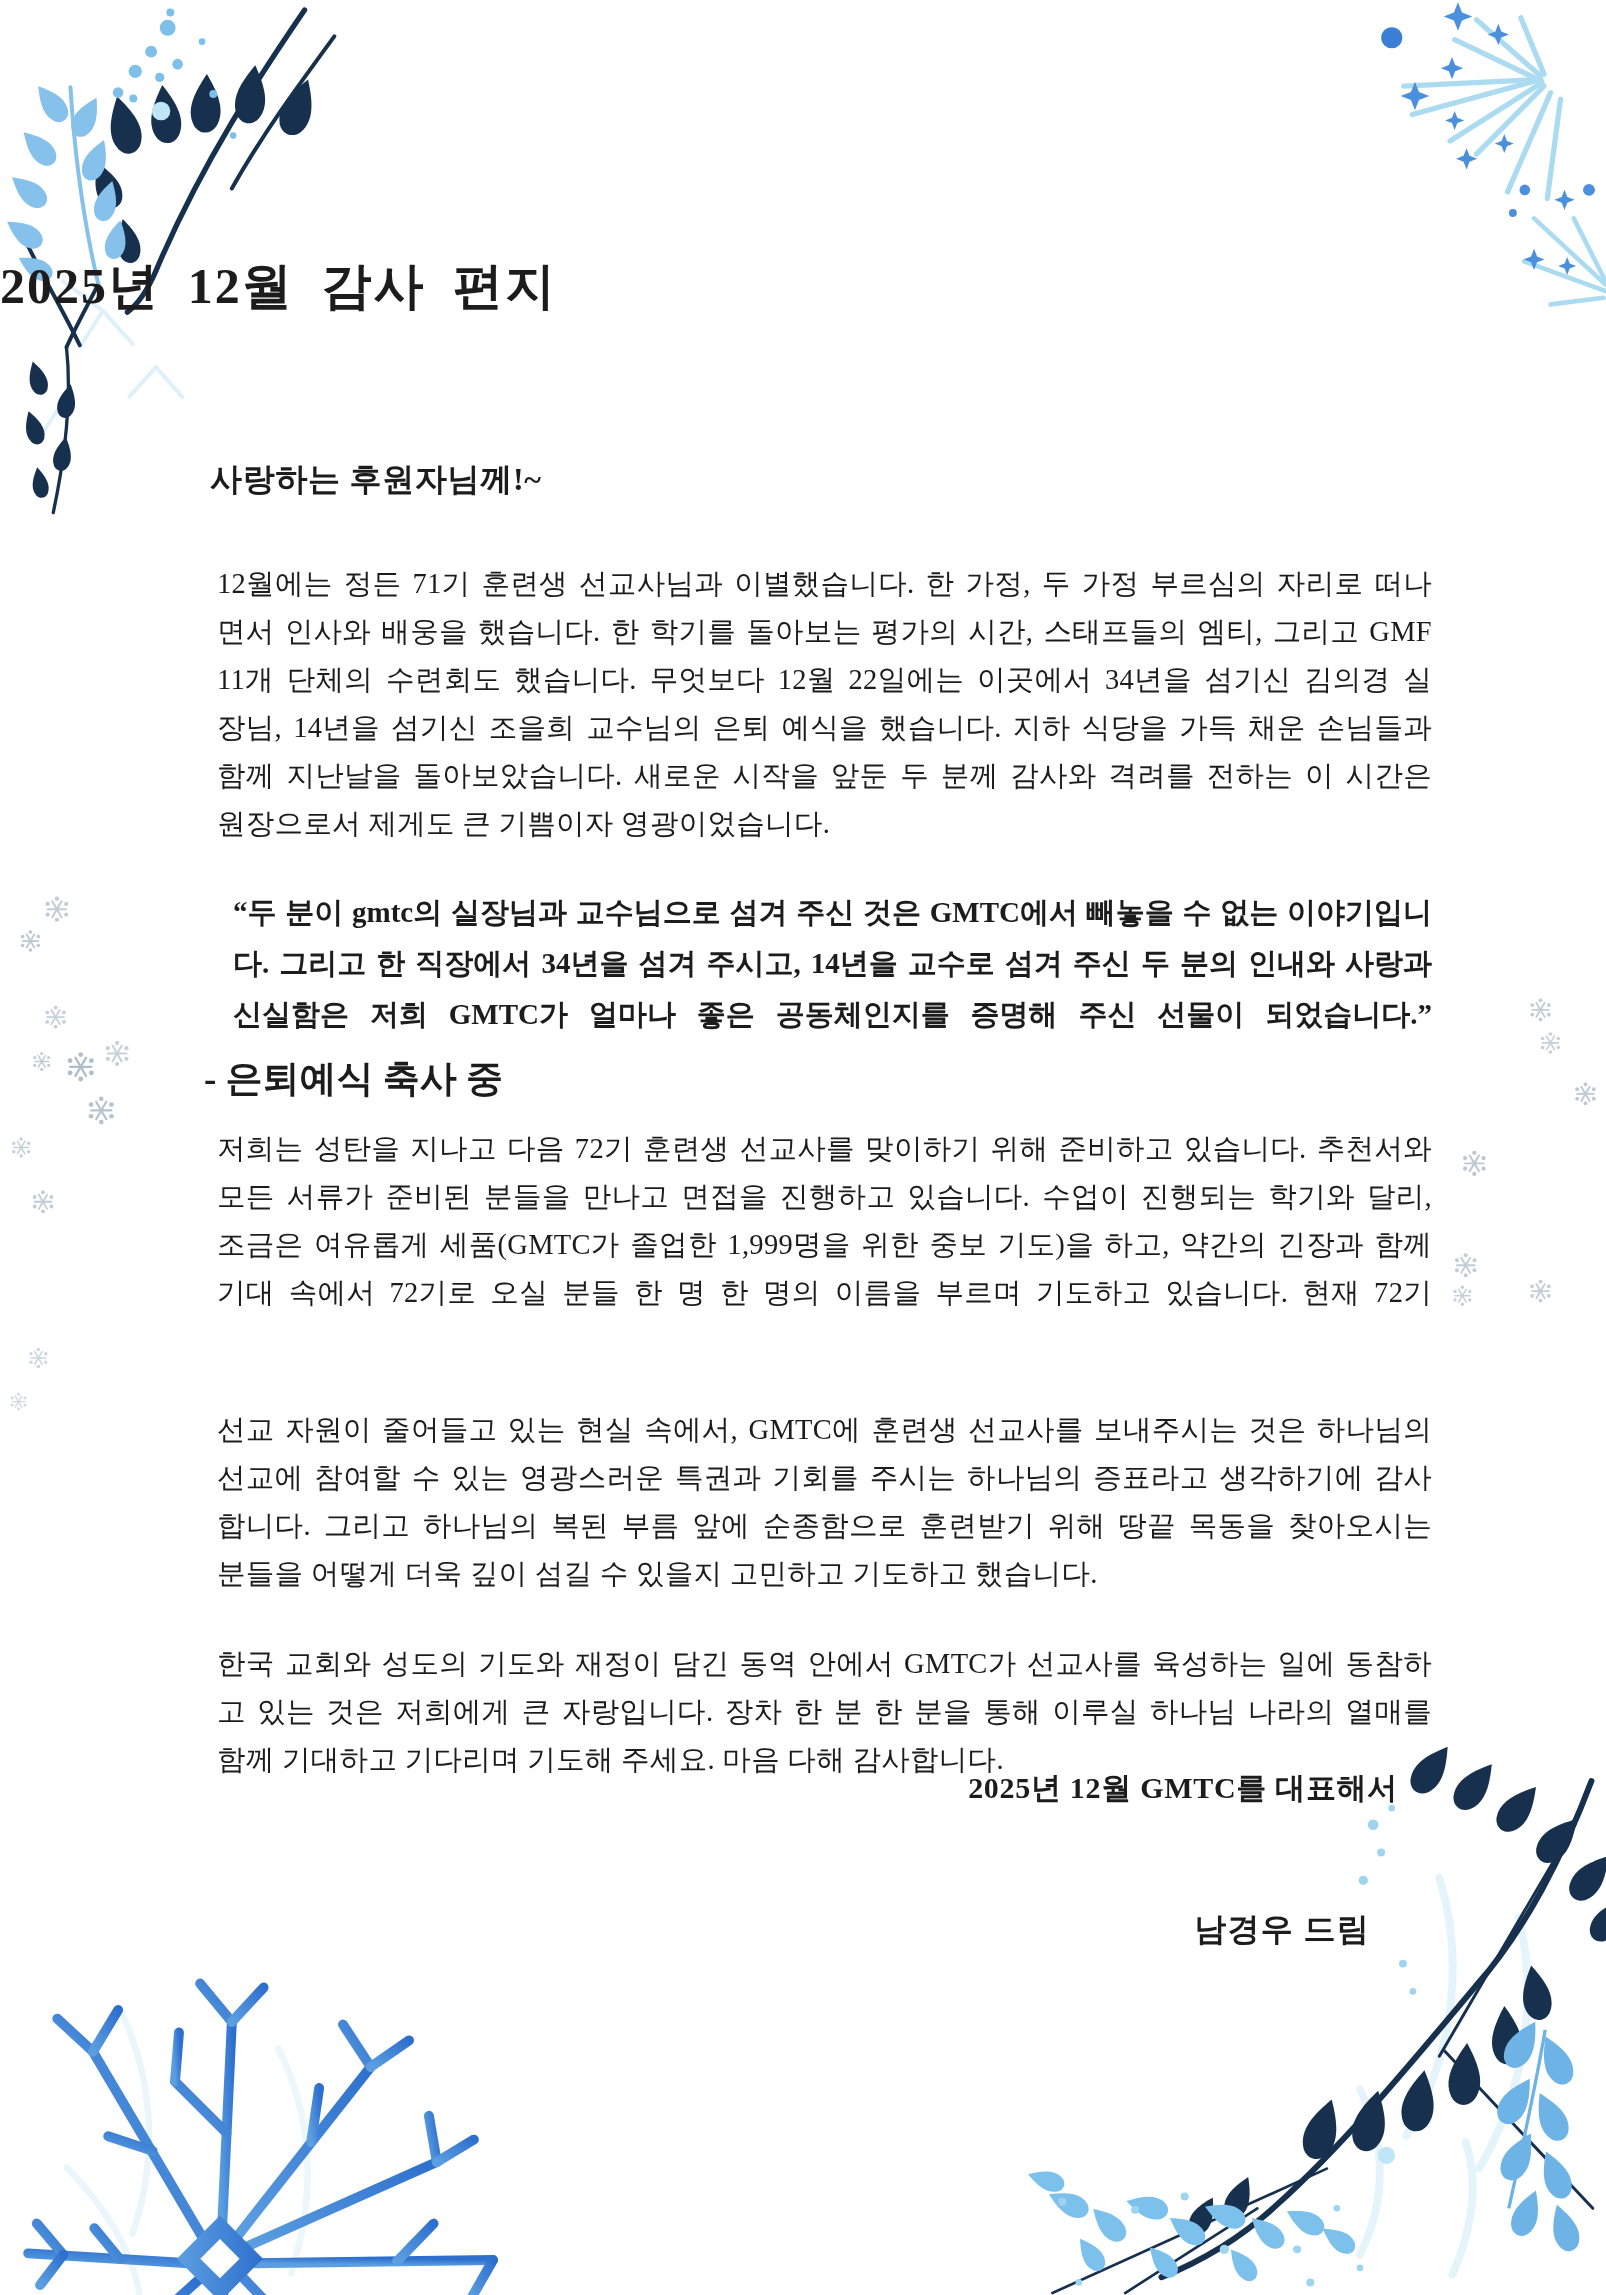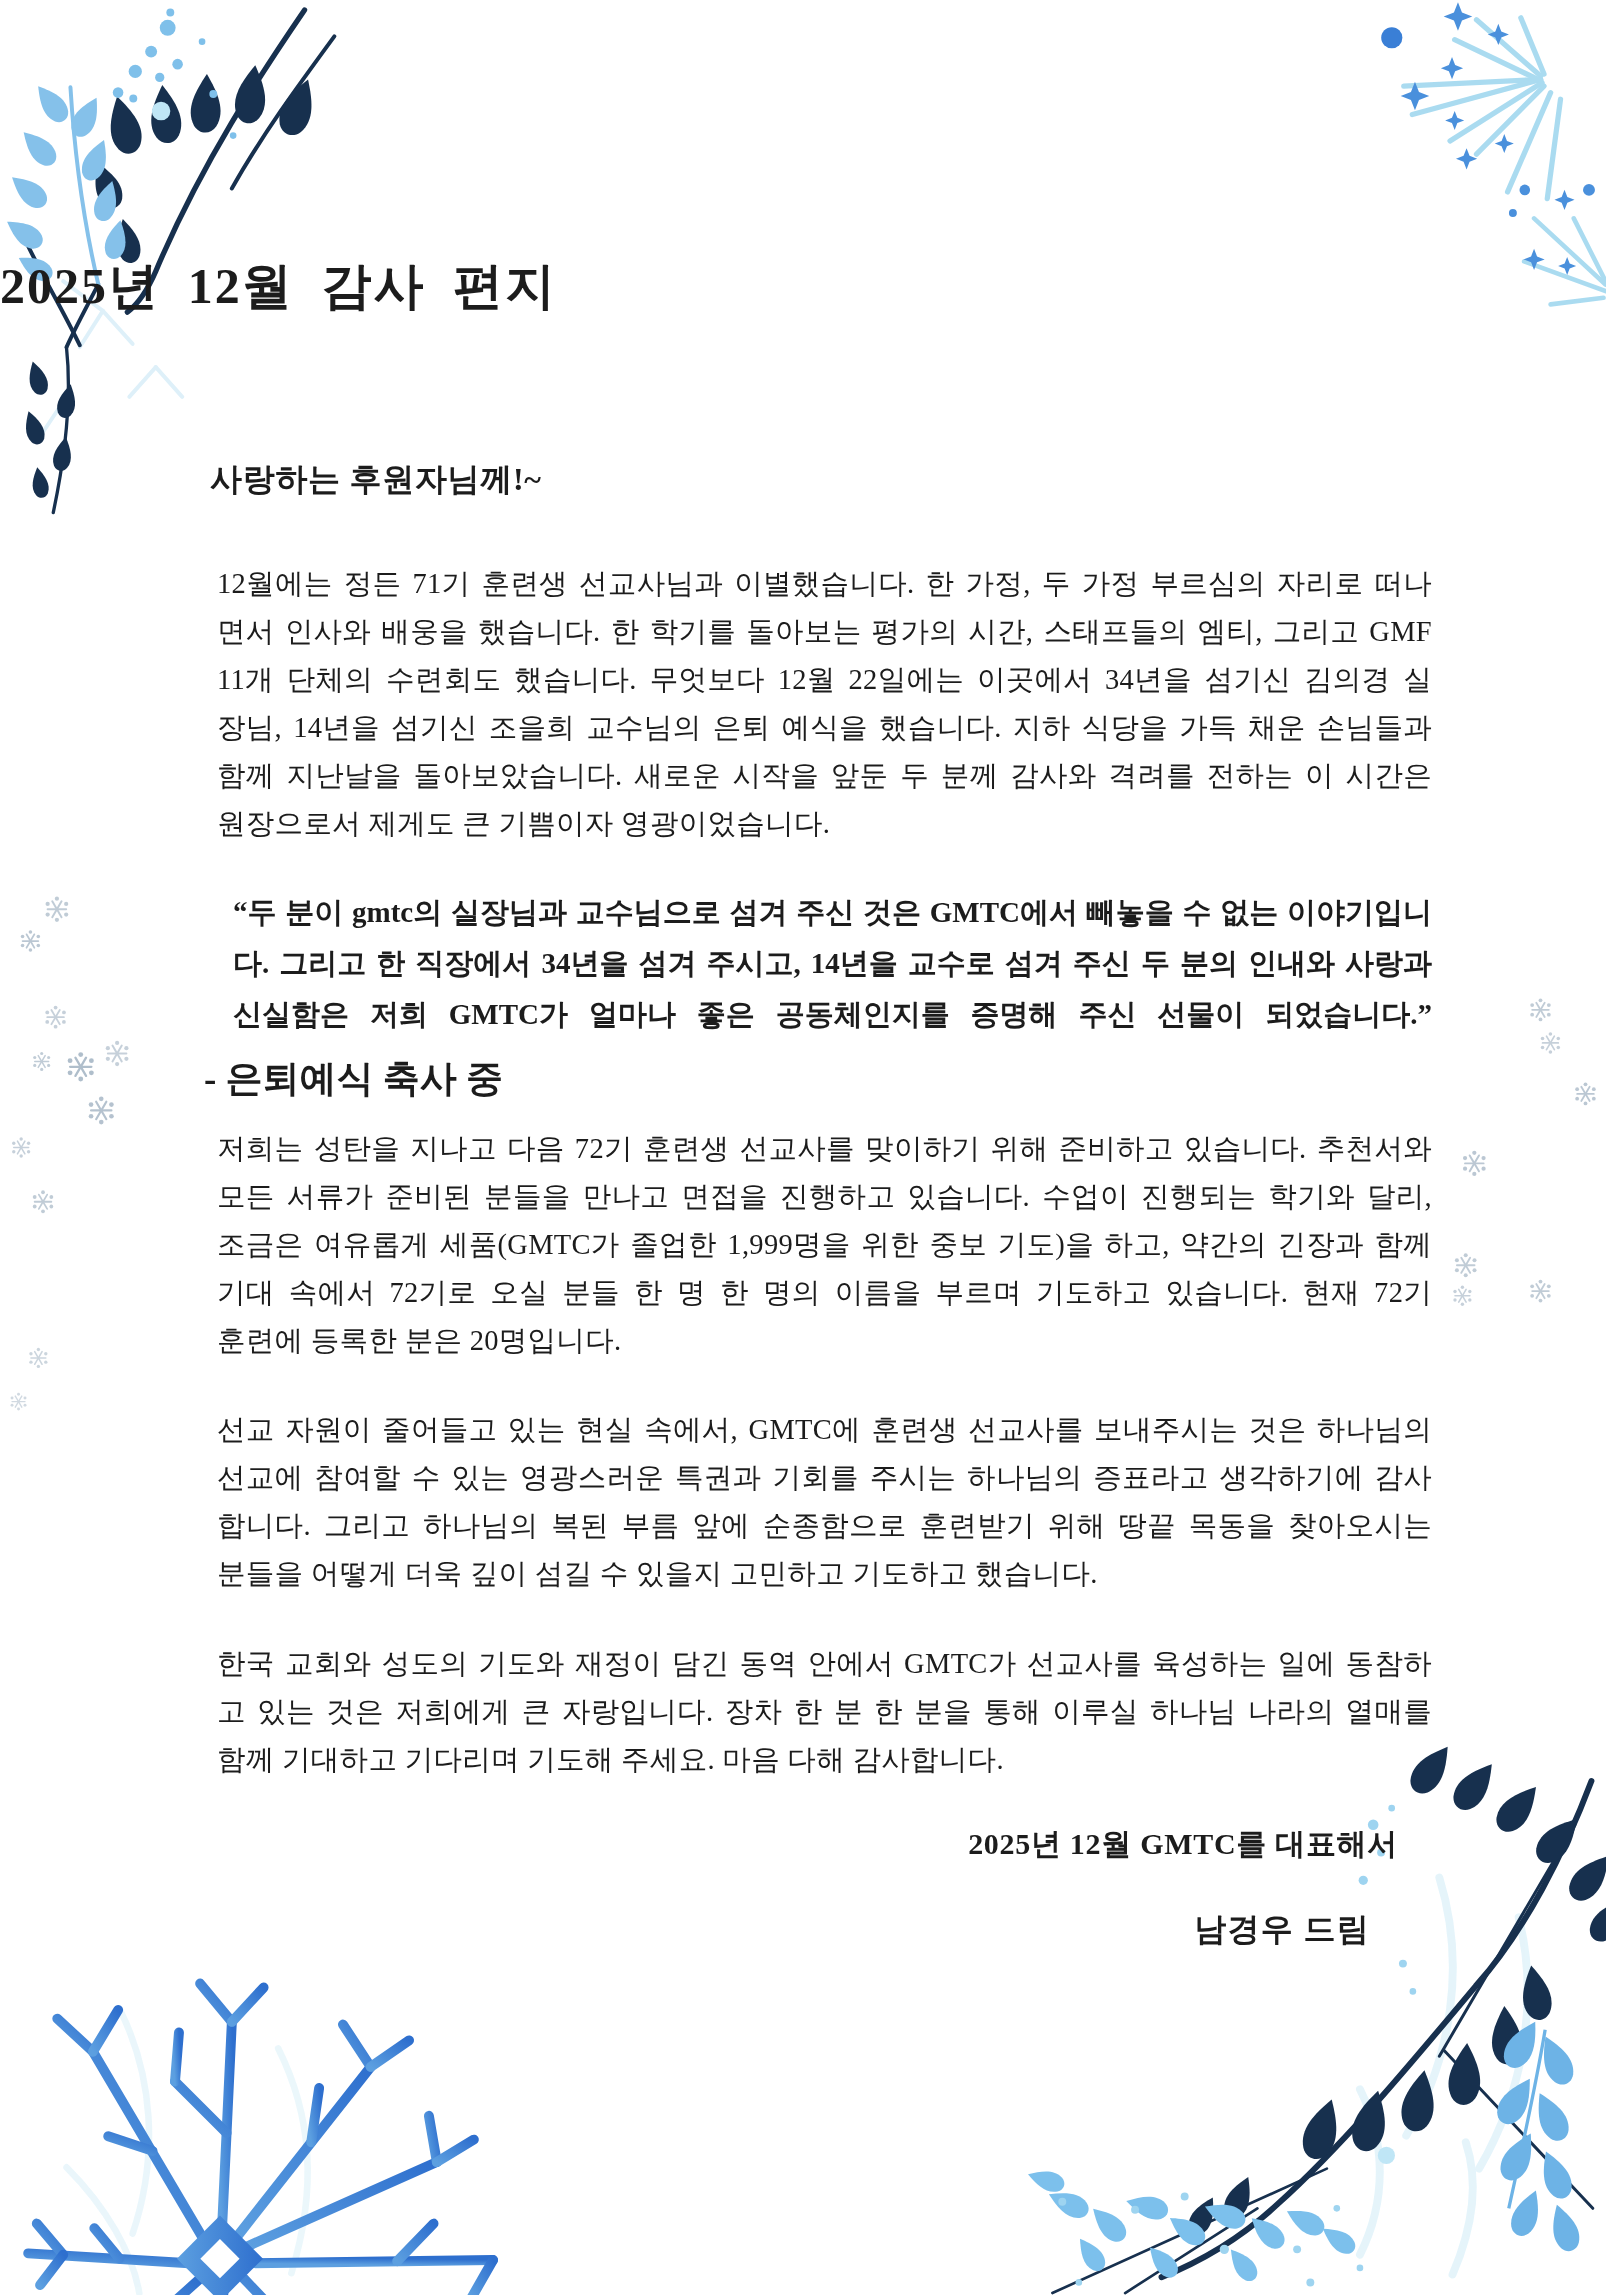--- a/index.html
+++ b/index.html
@@ -27,21 +27,21 @@
   .para .line{text-align:justify;text-align-last:justify;}
   .para .line.last{text-align-last:left;}
   .quote{font-size:29px;line-height:51px;font-weight:700;word-break:keep-all;}
   .quote .line{text-align:justify;text-align-last:justify;margin-left:16px;}
   .attr{
     position:absolute;left:204px;top:1054px;width:1215px;
     box-sizing:border-box;padding-right:114px;
     text-align:left;font-size:37px;font-weight:700;z-index:2;
   }
   .closing{
-    position:absolute;left:204px;top:1824px;width:1215px;
+    position:absolute;left:204px;top:1768px;width:1215px;
     box-sizing:border-box;padding-right:21px;
     text-align:right;font-size:30px;font-weight:700;letter-spacing:0.7px;z-index:2;
   }
   .signature{
     position:absolute;left:204px;top:1908px;width:1215px;
     box-sizing:border-box;padding-right:49px;
     text-align:right;font-size:32px;font-weight:700;letter-spacing:1.3px;z-index:2;
   }
 </style>
 </head>
@@ -344,21 +344,20 @@
       <div class="line">신실함은 저희 GMTC가 얼마나 좋은 공동체인지를 증명해 주신 선물이 되었습니다.”</div>
     </div>
 
   <div class="attr">- 은퇴예식 축사 중</div>
 
   <div class="textblock para" style="top:1125px">
       <div class="line">저희는 성탄을 지나고 다음 72기 훈련생 선교사를 맞이하기 위해 준비하고 있습니다. 추천서와</div>
       <div class="line">모든 서류가 준비된 분들을 만나고 면접을 진행하고 있습니다. 수업이 진행되는 학기와 달리,</div>
       <div class="line">조금은 여유롭게 세품(GMTC가 졸업한 1,999명을 위한 중보 기도)을 하고, 약간의 긴장과 함께</div>
       <div class="line">기대 속에서 72기로 오실 분들 한 명 한 명의 이름을 부르며 기도하고 있습니다. 현재 72기</div>
-      <div class="line last">훈련에 등록한 분은 20명입니다.</div>
     </div>
 
   <div class="textblock para" style="top:1406px">
       <div class="line">선교 자원이 줄어들고 있는 현실 속에서, GMTC에 훈련생 선교사를 보내주시는 것은 하나님의</div>
       <div class="line">선교에 참여할 수 있는 영광스러운 특권과 기회를 주시는 하나님의 증표라고 생각하기에 감사</div>
       <div class="line">합니다. 그리고 하나님의 복된 부름 앞에 순종함으로 훈련받기 위해 땅끝 목동을 찾아오시는</div>
       <div class="line last">분들을 어떻게 더욱 깊이 섬길 수 있을지 고민하고 기도하고 했습니다.</div>
     </div>
 
   <div class="textblock para" style="top:1640px">

